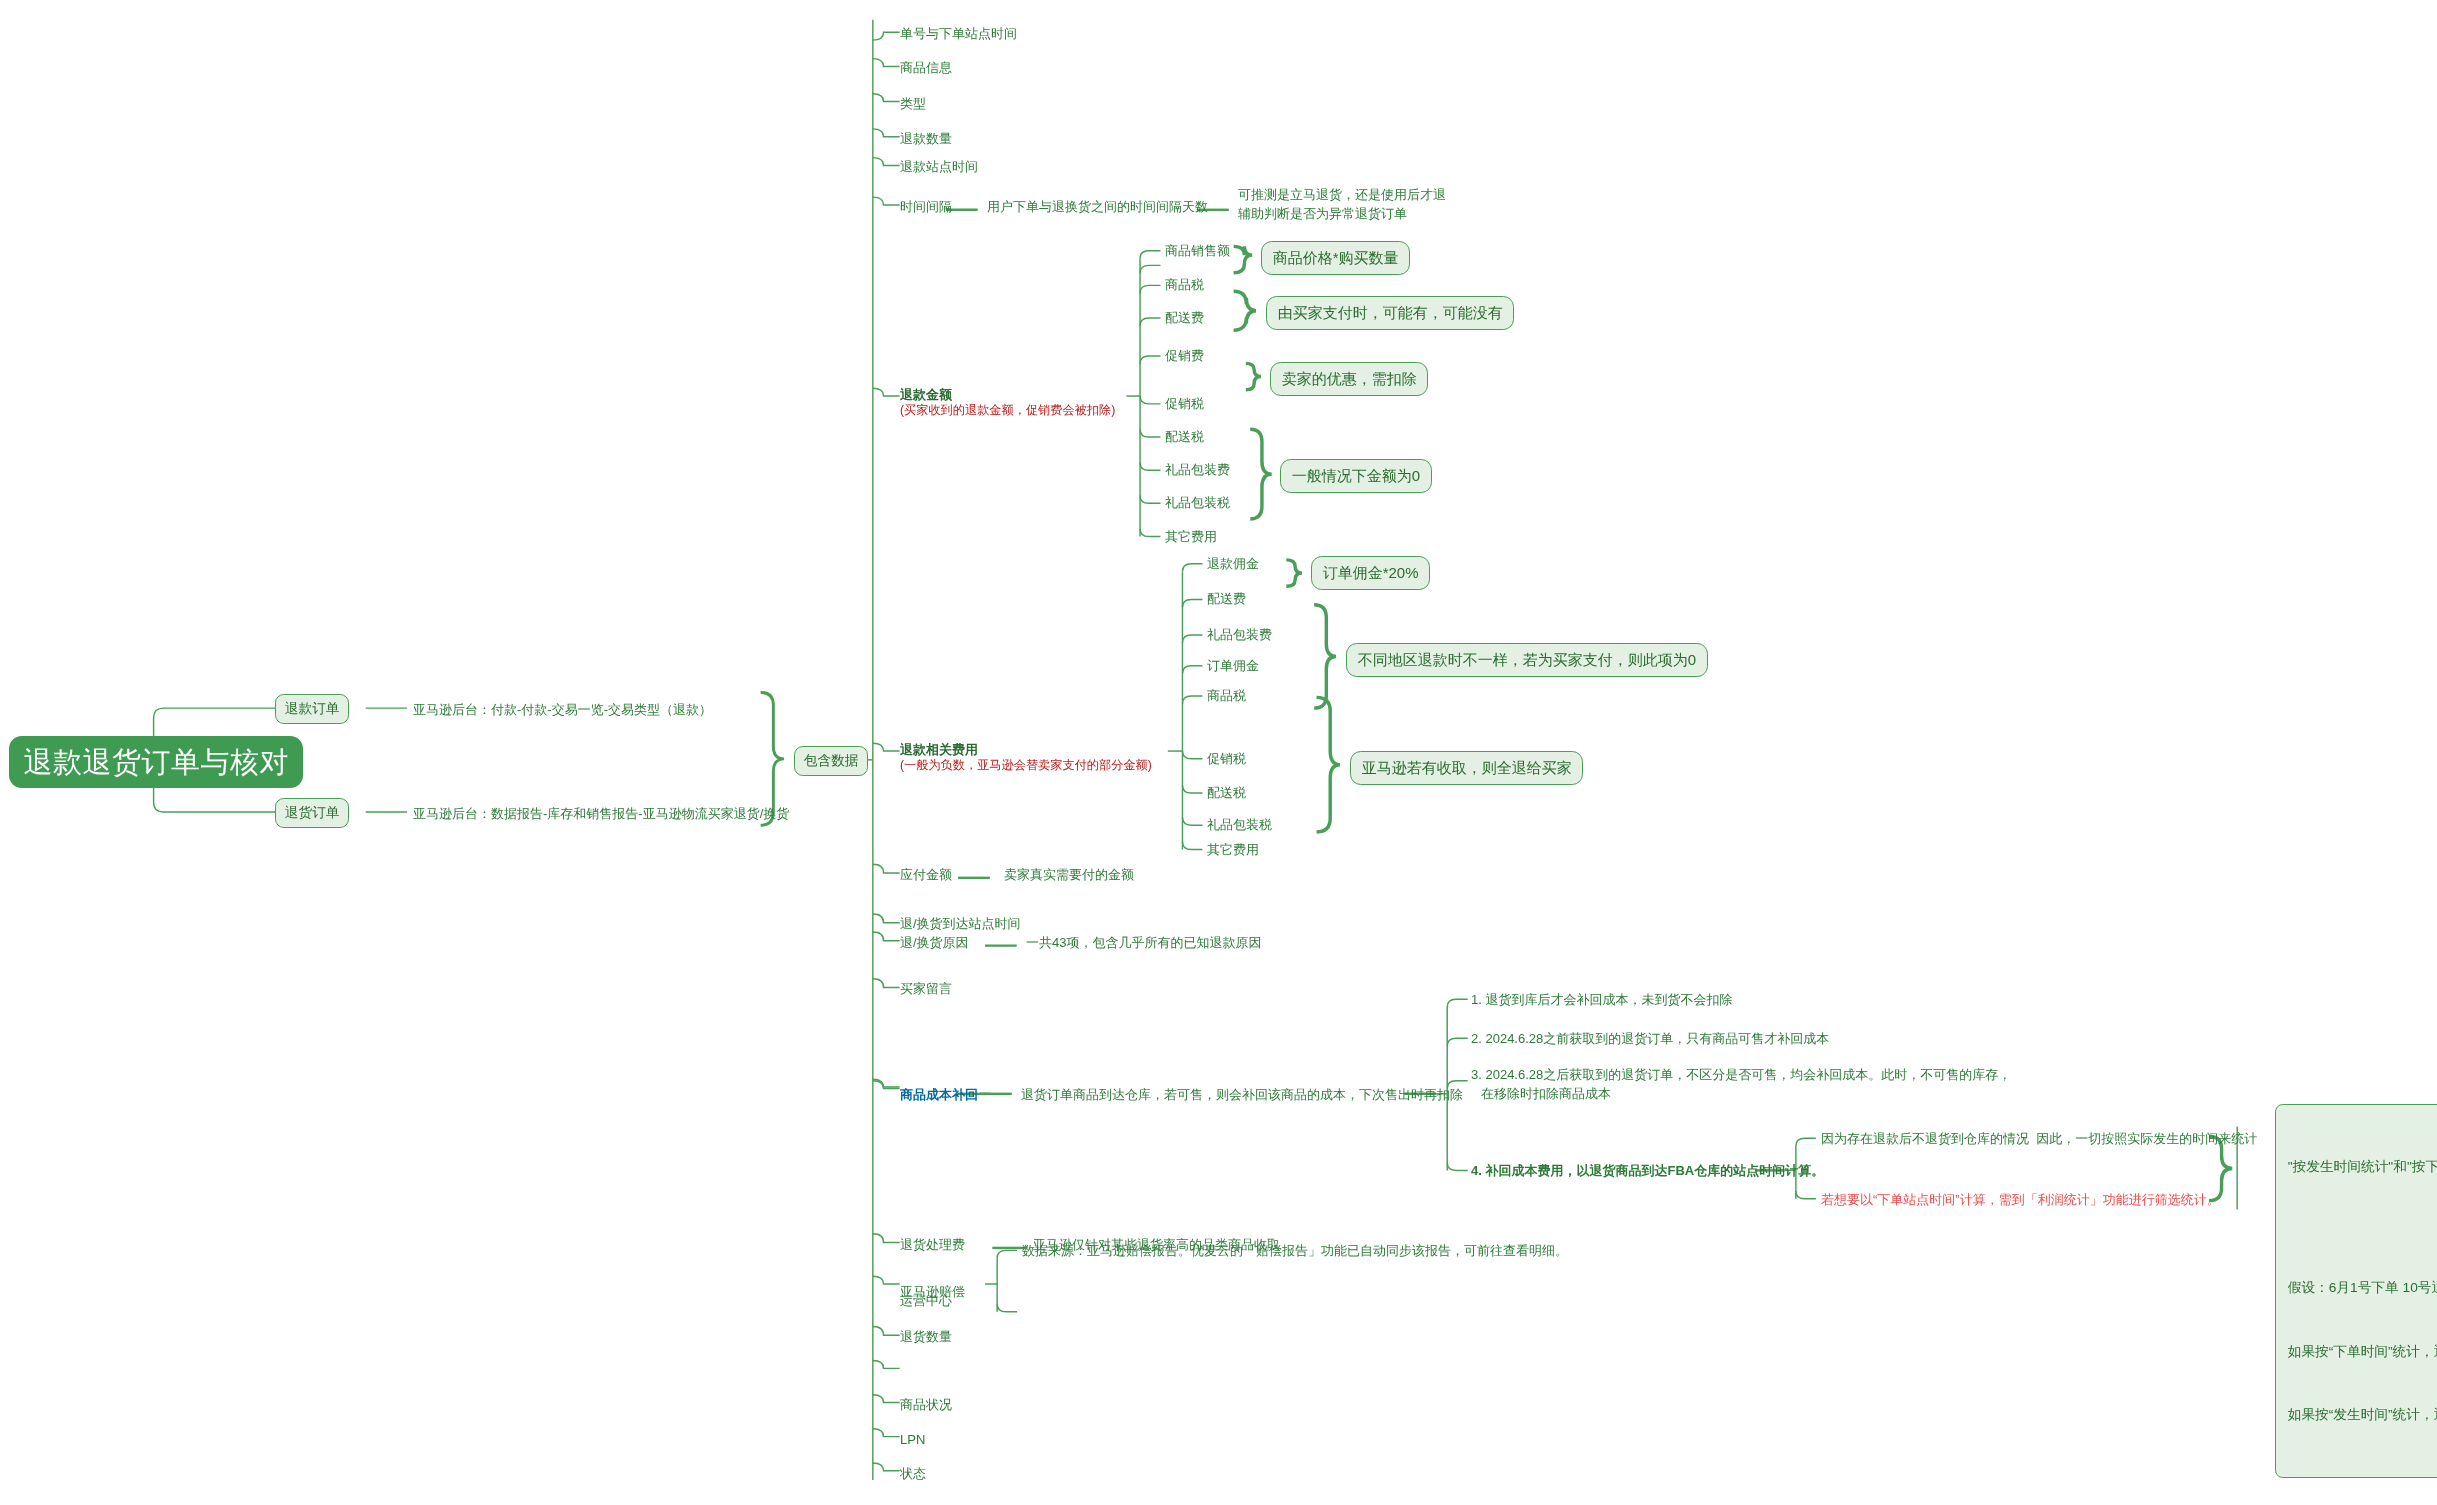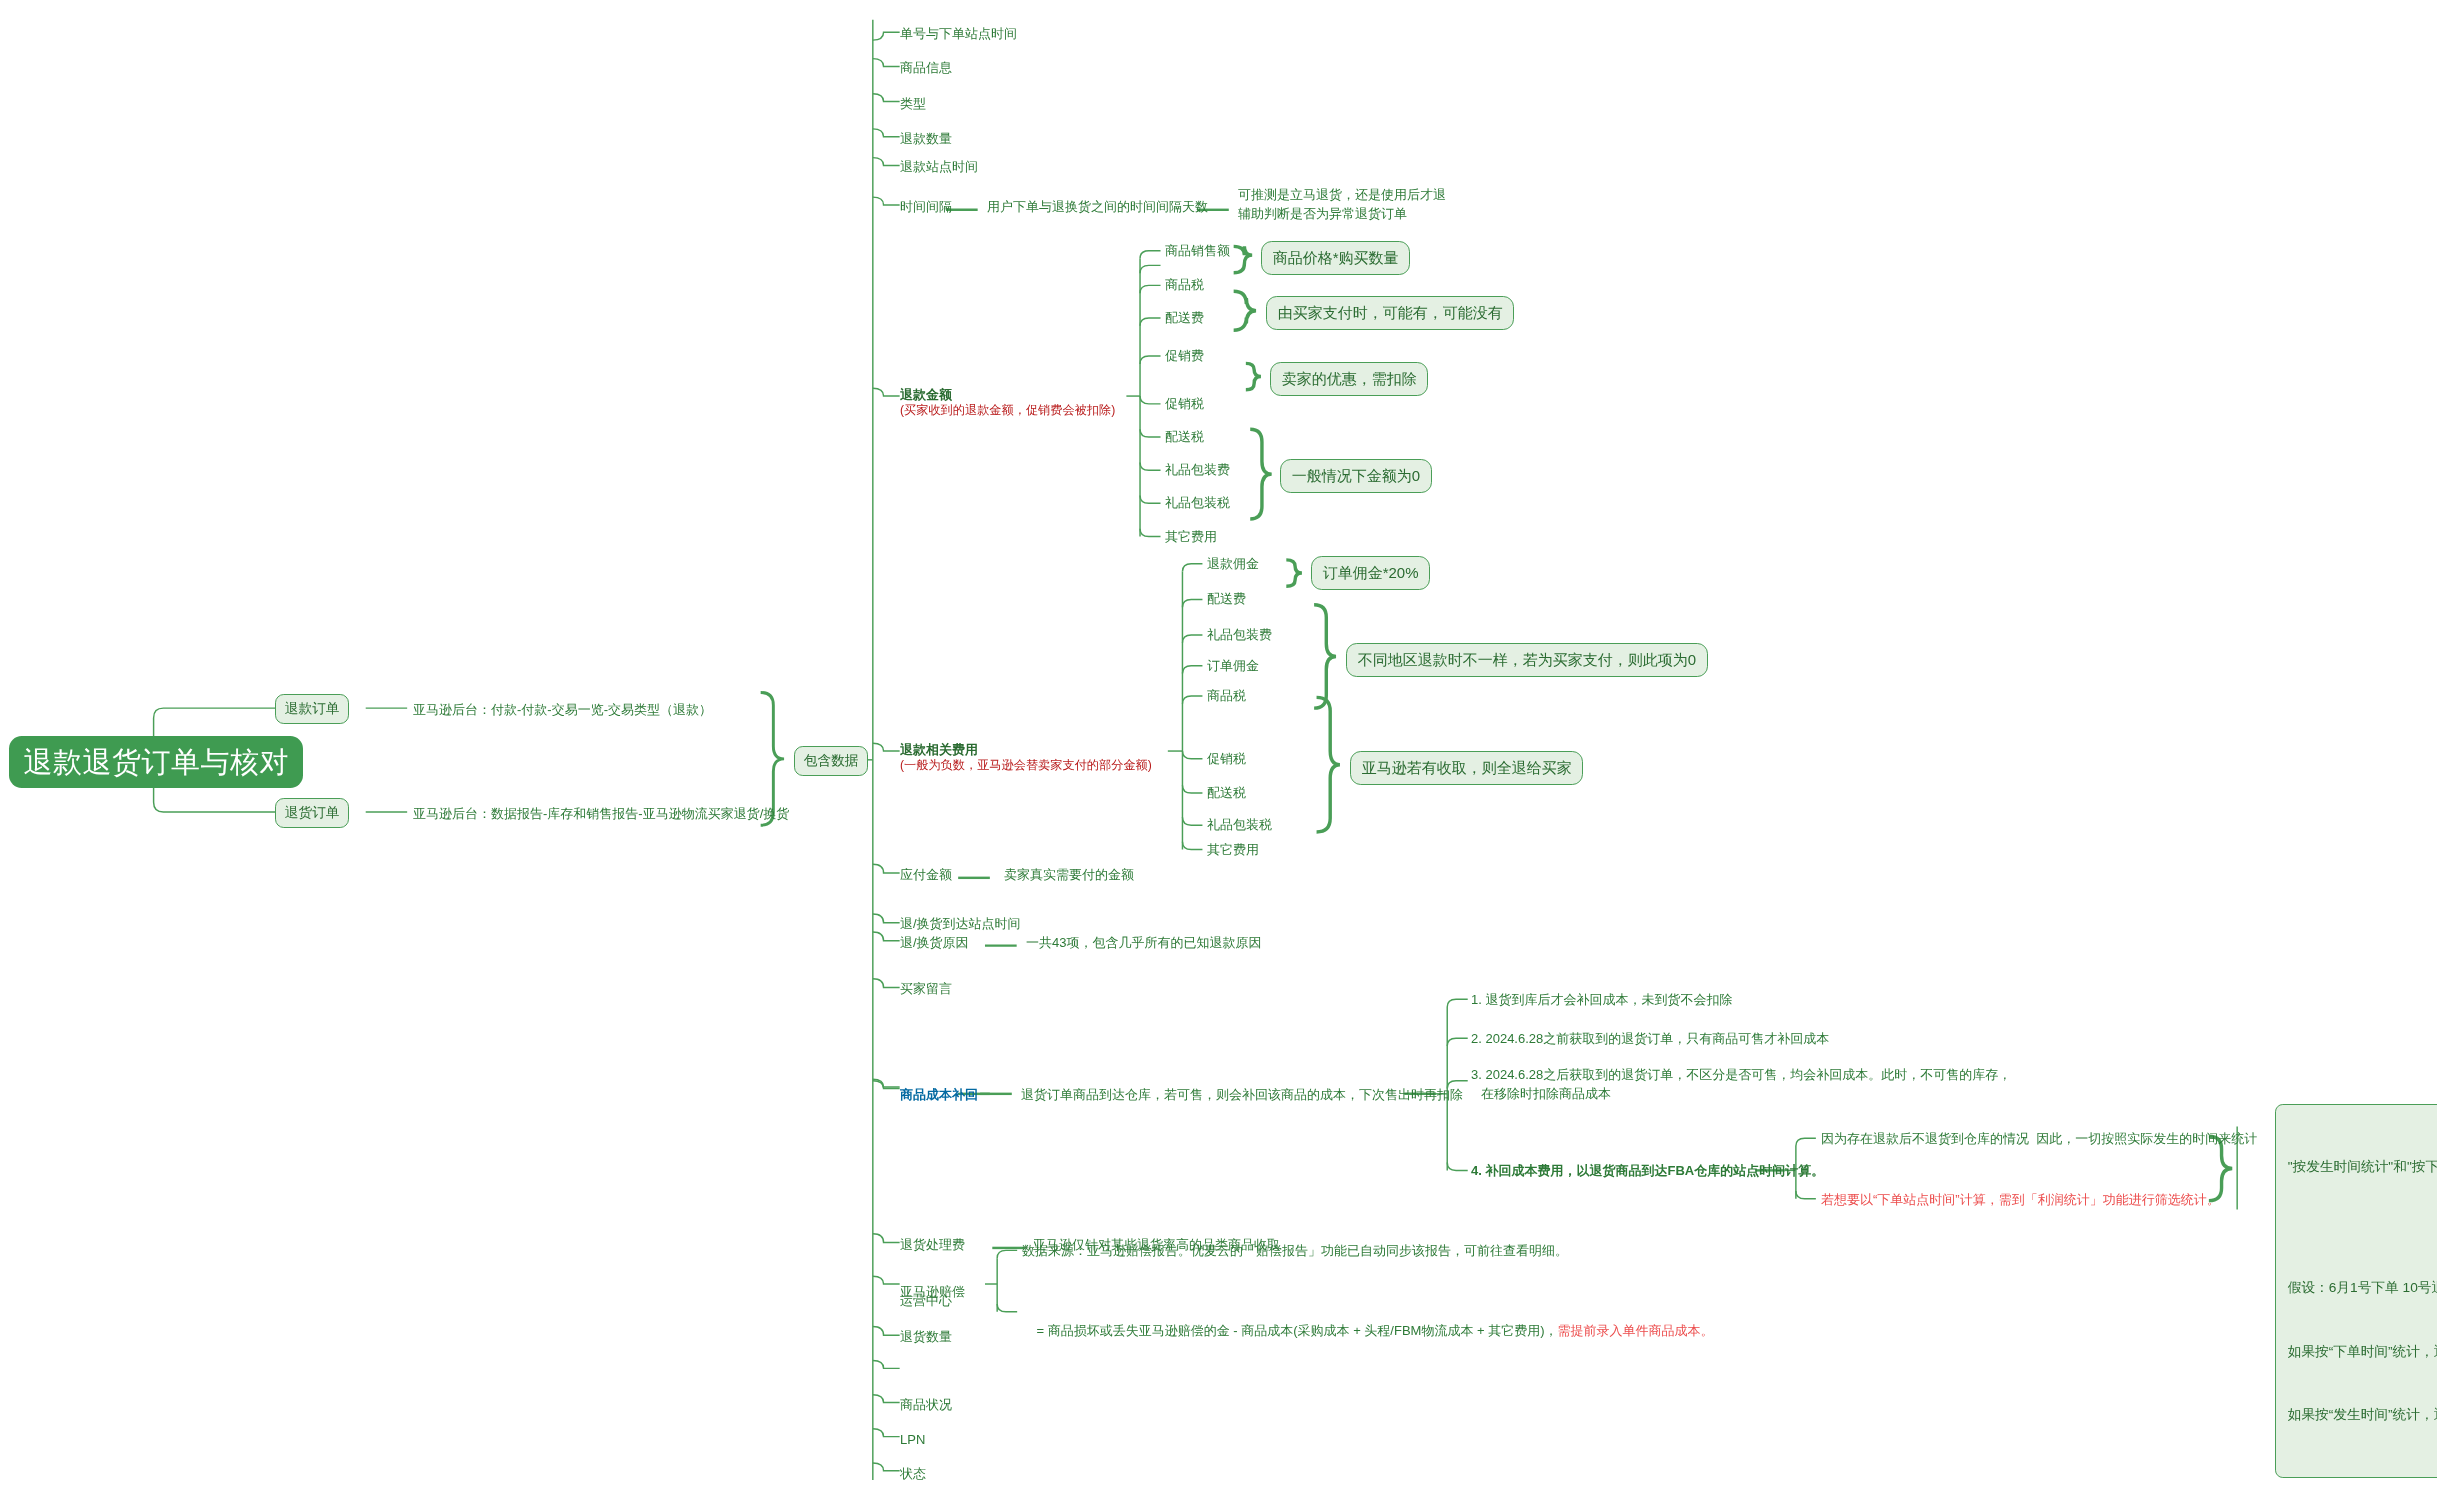--- a/index.html
+++ b/index.html
@@ -256,18 +256,15 @@
       <path d="M1790 2617 Q1812 2617 1812 2633 L1845 2633"></path>
       <path d="M2020 2633 L2045 2633"></path>
       <path d="M2045 2580 L2045 2690"></path>
       <path d="M2045 2580 Q2045 2564 2063 2564 L2086 2564"></path>
       <path d="M2045 2674 Q2045 2690 2063 2690 L2086 2690"></path>
     </g>
   </svg>
 
   <div class="node txt" style="left:900px;top:1283px;">亚马逊赔偿</div>
   <div class="node txt" style="left:1022px;top:1242px;">数据来源：亚马逊赔偿报告。优麦云的「赔偿报告」功能已自动同步该报告，可前往查看明细。</div>
-  <div class="node txt" style="left:1022px;top:1304px;">
-    <span>= 商品损坏或丢失亚马逊赔偿的金 - 商品成本(采购成本 + 头程/FBM物流成本 + 其它费用)，</span><span class="txt red">需提前录入单件商品成本。</span>
-  </div>
 
 </div>
 
 
 </body></html>

